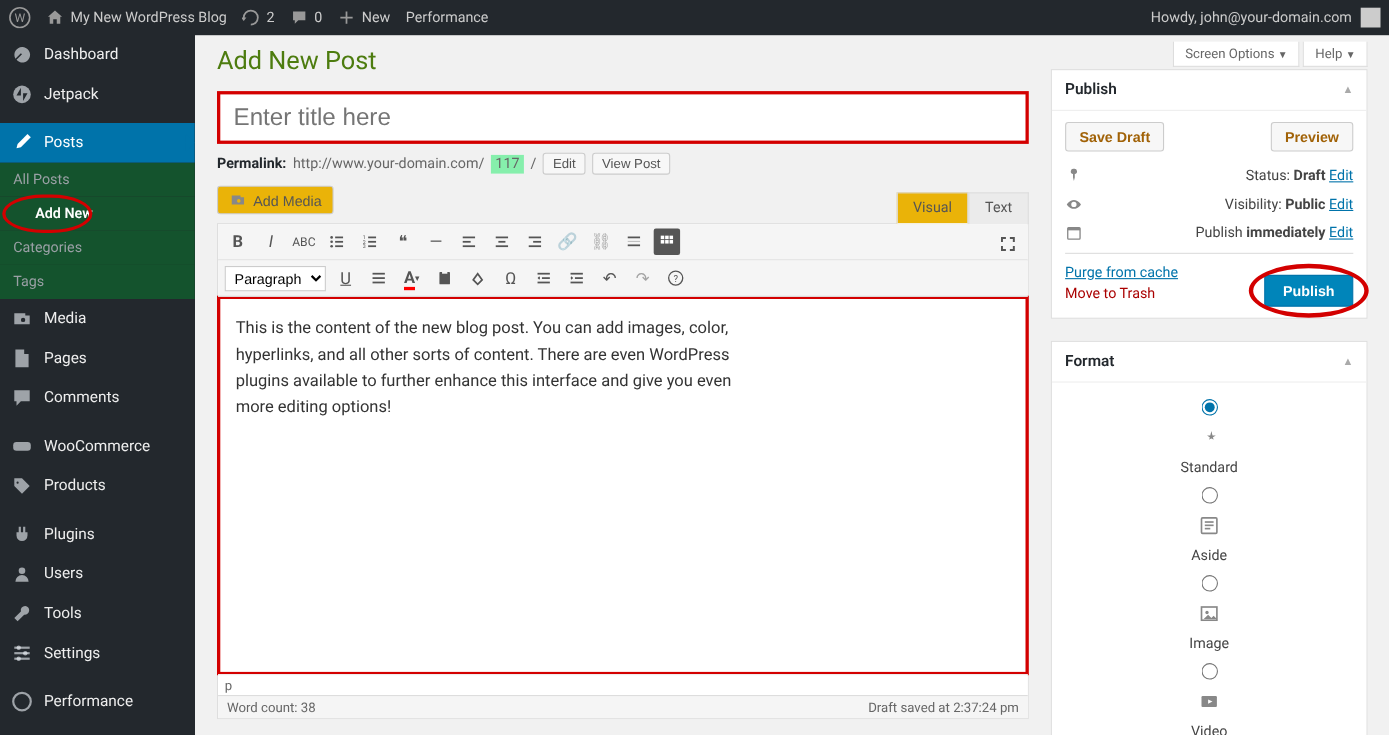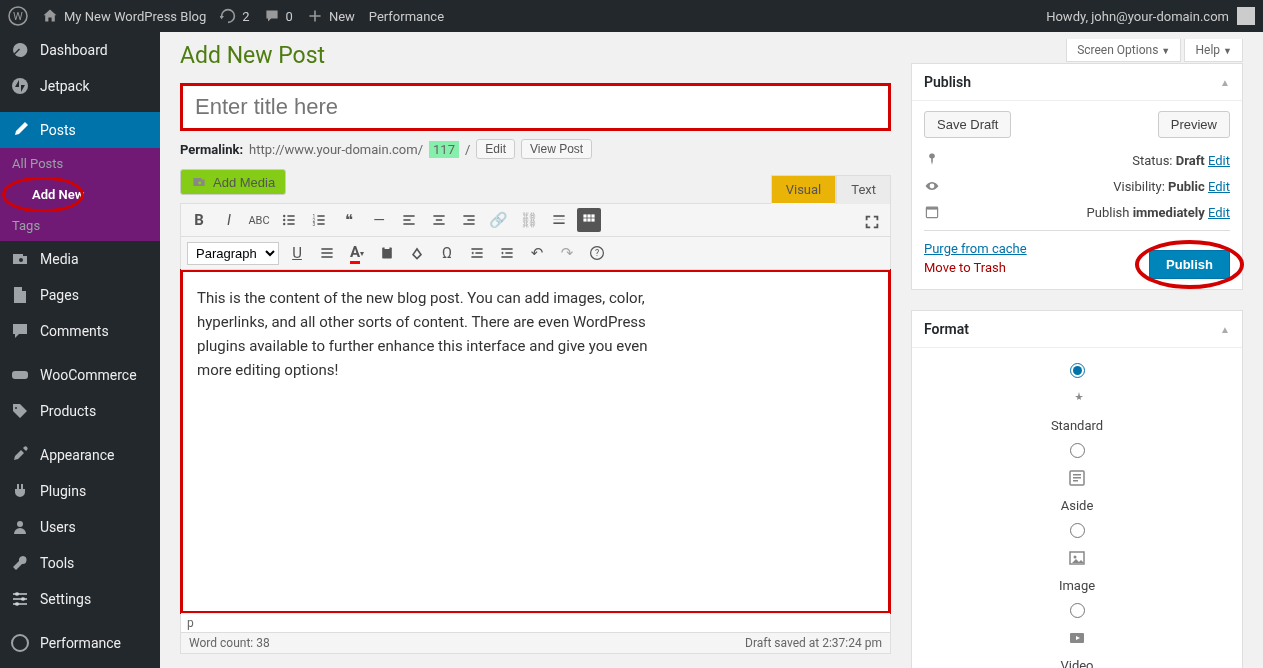--- a/index.html
+++ b/index.html
@@ -4,61 +4,61 @@
 <style>
 * { margin: 0; padding: 0; box-sizing: border-box; }
 body { font-family: -apple-system, BlinkMacSystemFont, "Segoe UI", Roboto, sans-serif; font-size: 13px; background: #f1f1f1; overflow: hidden; }
 .topbar { background: #23282d; color: #eee; height: 32px; display: flex; align-items: center; padding: 0 8px; font-size: 13px; justify-content: space-between; }
 .topbar-left { display: flex; align-items: center; gap: 14px; }
 .topbar-item { display: flex; align-items: center; gap: 6px; color: #ccc; cursor: pointer; }
 .topbar-item svg { fill: #999; }
 .topbar-right { display: flex; align-items: center; gap: 8px; color: #ccc; }
 .avatar { width: 18px; height: 18px; background: #ccc; }
 .container { display: flex; height: calc(100vh - 32px); }
-.sidebar { width: 160px; background: #23282d; color: #eee; font-size: 14px; overflow-y: auto; }
+.sidebar { width: 177px; background: #23282d; color: #eee; font-size: 14px; overflow-y: auto; }
 .sb-item { display: flex; align-items: center; gap: 10px; padding: 8px 10px; cursor: pointer; color: #eee; }
-.sb-item.sb-sub { padding-left: 12px; font-size: 13px; color: #9aa0a5; background: #701a75; }
+.sb-item.sb-sub { padding-left: 12px; font-size: 13px; color: #9aa0a5; background: #14532d; }
 .sb-item.sb-sub.active { color: #fff; font-weight: 600; padding-left: 32px; }
 .sb-item.current { background: #0073aa; color: #fff; position: relative; }
 .sb-item.current::after { content: ""; position: absolute; right: -8px; top: 50%; margin-top: -8px; border: 8px solid transparent; border-left-color: #0073aa; }
 .sb-item svg { fill: rgba(240,245,250,0.6); flex-shrink: 0; }
 .sb-item.current svg { fill: #fff; }
 .main { flex: 1; padding: 10px 20px 20px 20px; overflow-y: auto; display: flex; gap: 20px; }
 .col-left { flex: 1; min-width: 0; }
-.col-right { width: 332px; }
+.col-right { width: 288px; }
 .top-tabs { text-align: right; margin-bottom: 6px; }
 .tab-btn { background: #fff; border: 1px solid #ddd; border-top: none; padding: 4px 10px; font-size: 12px; color: #666; cursor: pointer; }
 .tab-arrow { font-size: 9px; margin-left: 3px; }
 h1.page-title { font-size: 23px; font-weight: 400; margin-bottom: 14px; color: #4d7c0f; }
 .title-input { width: 100%; font-size: 22px; padding: 8px 12px; border: 3px solid #d30000; color: #888; outline: none; background: #fff; }
 .permalink-row { font-size: 13px; color: #666; margin: 8px 0 10px 0; display: flex; align-items: center; gap: 6px; flex-wrap: wrap; }
 .permalink-row strong { color: #23282d; }
 .permalink-row .y { background: #86efac; padding: 1px 4px; }
 .sm-btn { border: 1px solid #ccc; background: #f7f7f7; color: #555; padding: 2px 8px; font-size: 12px; border-radius: 3px; cursor: pointer; }
-.addmedia { border: 1px solid #ccc; background: #84cc16; padding: 4px 10px; border-radius: 3px; cursor: pointer; display: inline-flex; align-items: center; gap: 6px; font-size: 13px; color: #555; margin-bottom: 8px; }
+.addmedia { border: 1px solid #ccc; background: #eab308; padding: 4px 10px; border-radius: 3px; cursor: pointer; display: inline-flex; align-items: center; gap: 6px; font-size: 13px; color: #555; margin-bottom: 8px; }
 .editor-wrap { background: #fff; border: 1px solid #dedede; }
 .editor-tabs { display: flex; justify-content: flex-end; gap: 0; margin-bottom: -1px; }
 .editor-tab { padding: 6px 14px; font-size: 13px; border: 1px solid #ddd; border-bottom: none; background: #ebebeb; color: #555; cursor: pointer; }
 .editor-tab.active { background: #eab308; border-bottom: 1px solid #f5f5f5; }
 .toolbar { background: #f5f5f5; border-bottom: 1px solid #ddd; padding: 4px 6px; display: flex; align-items: center; gap: 6px; flex-wrap: wrap; position: relative; }
 .toolbar .tbtn { width: 24px; height: 24px; display: flex; align-items: center; justify-content: center; color: #555; cursor: pointer; border-radius: 2px; font-size: 15px; }
 .fmt-select { border: 1px solid #ccc; font-size: 13px; padding: 2px 4px; background: #fff; width: 92px; }
 .fullscreen-btn { position: absolute; right: 6px; top: 6px; }
 .editor-body { border: 3px solid #d30000; margin: -1px; padding: 14px; min-height: 345px; font-size: 15px; color: #333; line-height: 1.6; }
 .editor-status { display: flex; justify-content: space-between; background: #f5f5f5; border-top: 1px solid #ddd; font-size: 12px; padding: 3px 8px; color: #666; }
 .editor-path { background: #fff; border-top: 1px solid #eee; padding: 2px 6px; font-size: 12px; color: #666; }
 .metabox { background: #fff; border: 1px solid #dedede; margin-bottom: 20px; }
 .metabox h3 { font-size: 14px; font-weight: 600; padding: 10px 12px; border-bottom: 1px solid #eee; display: flex; justify-content: space-between; align-items: center; color: #23282d; }
 .metabox h3 .handle { color: #aaa; font-size: 10px; cursor: pointer; }
 .metabox .inside { padding: 10px 12px; font-size: 13px; color: #444; }
 .pub-row { display: flex; align-items: center; gap: 8px; margin-bottom: 10px; justify-content: space-between; }
 .pub-row svg { fill: #888; flex-shrink: 0; }
 .pub-row a { color: #0073aa; text-decoration: underline; }
 .toprow { display: flex; justify-content: space-between; margin-bottom: 14px; }
-.btn { border: 1px solid #ccc; background: #f7f7f7; padding: 5px 12px; border-radius: 3px; cursor: pointer; font-size: 13px; color: #404040; }
+.btn { border: 1px solid #ccc; background: #f7f7f7; padding: 5px 12px; border-radius: 3px; cursor: pointer; font-size: 13px; color: #a16207; font-weight: bold; }
 .btn-primary { background: #0085ba; border-color: #0073aa; color: #fff; font-weight: 600; padding: 6px 16px; }
 .pub-actions { display: flex; justify-content: space-between; align-items: flex-end; border-top: 1px solid #ddd; padding-top: 10px; margin-top: 8px; }
 .pub-links a { display: block; color: #0073aa; font-size: 13px; text-decoration: underline; margin-bottom: 4px; }
 .pub-links a.trash { color: #a00; text-decoration: none; }
 .circle-red { position: relative; }
 .circle-red::after { content: ""; position: absolute; border: 4px solid #d30000; border-radius: 50%; left: -14px; right: -14px; top: -10px; bottom: -10px; pointer-events: none; }
 .fmt-item { display: flex; align-items: center; gap: 10px; padding: 5px 0; flex-direction: column; }
 .fmt-item input[type=radio] { accent-color: #0073aa; width: 15px; height: 15px; }
 .fmt-item svg { fill: #888; }
 .addnew-circle { position: relative; }
@@ -131,20 +131,23 @@
         </svg>
         <span>Posts</span>
       </div>
     <div class="sb-item sb-sub">
         <span>All Posts</span>
       </div>
     <div class="sb-item sb-sub active addnew-circle">
         <span>Add New</span>
       </div>
     <div class="sb-item sb-sub">
+        <span>Categories</span>
+      </div>
+    <div class="sb-item sb-sub">
         <span>Tags</span>
       </div>
     <div class="sb-item">
         <svg width="20" height="20" viewBox="0 0 20 20">
           <path d="M3 5h10v2h4v8H3zM11 9a2 2 0 100 4 2 2 0 000-4z"></path>
         </svg>
         <span>Media</span>
       </div>
     <div class="sb-item">
         <svg width="20" height="20" viewBox="0 0 20 20">
@@ -165,26 +168,20 @@
         </svg>
         <span>WooCommerce</span>
       </div>
     <div class="sb-item">
         <svg width="20" height="20" viewBox="0 0 20 20">
           <path d="M3 3h7l7 7-7 7-7-7zM6 6a1 1 0 100 2 1 1 0 000-2z"></path>
         </svg>
         <span>Products</span>
       </div>
     <div style="height:8px"></div>
-    <div class="sb-item">
-        <svg width="20" height="20" viewBox="0 0 20 20">
-          <path d="M4 15l1-4 6-6 3 3-6 6zM13 3l3 3 1-1a2 2 0 00-3-3z"></path>
-        </svg>
-        <span>Appearance</span>
-      </div>
     <div class="sb-item">
         <svg width="20" height="20" viewBox="0 0 20 20">
           <path d="M7 3v5H5v3a5 5 0 0010 0V8h-2V3h-2v5H9V3z"></path>
         </svg>
         <span>Plugins</span>
       </div>
     <div class="sb-item">
         <svg width="20" height="20" viewBox="0 0 20 20">
           <circle cx="10" cy="7" r="3"></circle>
           <path d="M4 17a6 6 0 0112 0z"></path>

